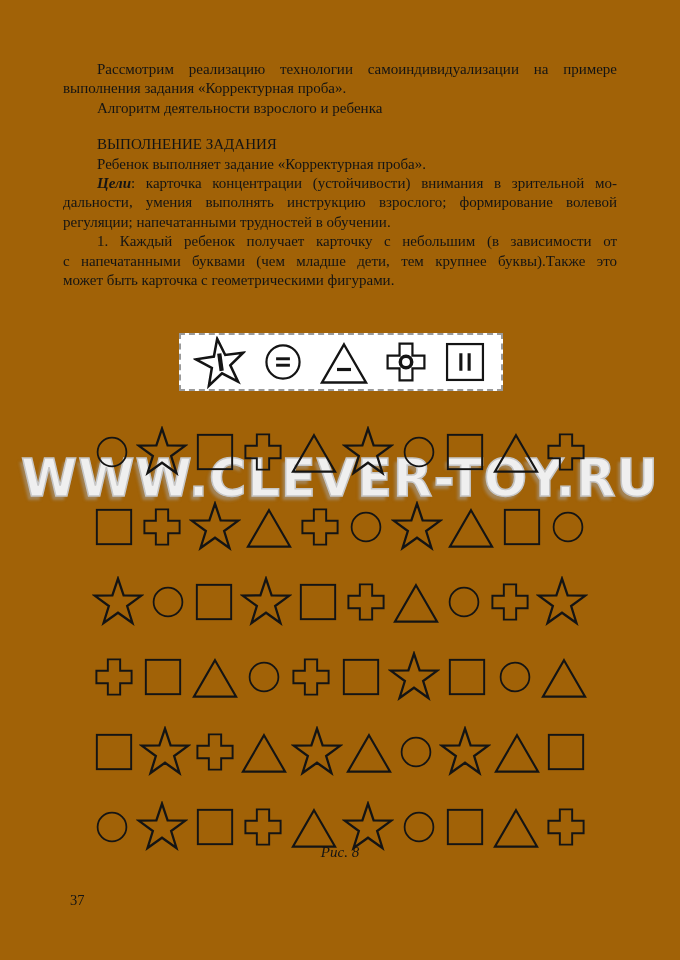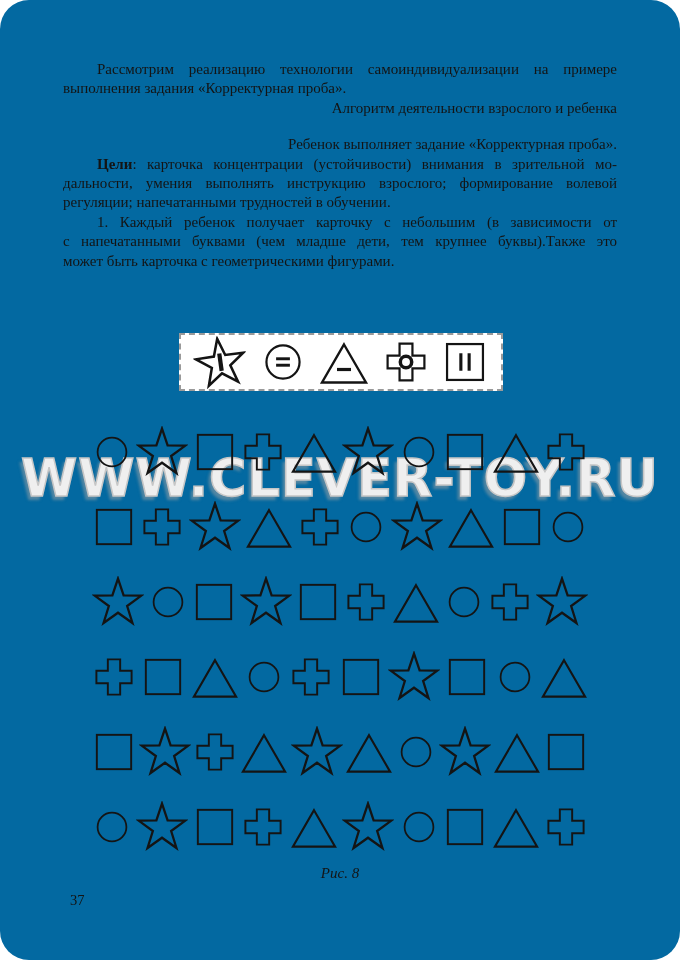--- a/index.html
+++ b/index.html
@@ -1,32 +1,32 @@
 <!DOCTYPE html>
 <html><head>
 <meta charset="utf-8">
 <style>
   html,body{margin:0;padding:0;}
   body{
     width:680px;height:960px;background:#ffffff;position:relative;overflow:hidden;
     font-family:"Liberation Serif", serif;color:#141414;
   }
-  .page{position:absolute;inset:0;background:#0369a1;border-radius:29px;}
+  .page{position:absolute;inset:0;background:#a16207;}
 
   
   .text-block{
     position:absolute;left:63px;top:60px;width:554px;
     font-size:15px;line-height:19.4px;
   }
   .line{min-height:19.4px;}
   .just{text-align:justify;text-align-last:justify;}
-  .indent{text-indent:34px;text-align:right;}
+  .indent{text-indent:34px;}
   .blank{height:17px;}
   .b{font-weight:normal;}
-  .bi{font-weight:bold;}
+  .bi{font-weight:bold;font-style:italic;}
 
   
   .legend-box{
     position:absolute;left:179px;top:333px;width:324px;height:58px;
     border:2px dashed #9a9a9a;box-sizing:border-box;
     display:flex;align-items:center;justify-content:space-evenly;
     background:#fff;z-index:2;
   }
   .legend-cell{display:flex;align-items:center;justify-content:center;}
   .legend-cell svg{display:block;}
@@ -49,37 +49,38 @@
   }
   .grid-row{
     display:flex;justify-content:space-between;align-items:center;
     height:56px;margin-bottom:19px;
   }
   .shape-cell{display:flex;align-items:center;justify-content:center;}
   .shape-cell svg{display:block;}
 
   
   .caption{
-    position:absolute;left:0;top:865px;width:680px;text-align:center;
+    position:absolute;left:0;top:844px;width:680px;text-align:center;
     font-size:15px;font-style:italic;
   }
   .page-number{
     position:absolute;left:70px;top:892px;font-size:14.5px;
   }
 </style>
 </head>
 <body>
 
 <div class="page">
 
   <div class="text-block">
     <div class="line just indent"><span>Рассмотрим реализацию технологии самоиндивидуализации на примере</span></div>
     <div class="line"><span>выполнения </span><span class="b">задания «Корректурная проба»</span><span>.</span></div>
     <div class="line indent b"><span>Алгоритм деятельности взрослого и ребенка</span></div>
     <div class="blank"></div>
+    <div class="line indent"><span>ВЫПОЛНЕНИЕ ЗАДАНИЯ</span></div>
     <div class="line indent"><span>Ребенок выполняет задание «Корректурная проба».</span></div>
     <div class="line just indent"><span class="bi">Цели</span><span>: карточка концентрации (устойчивости) внимания в зрительной мо-</span></div>
     <div class="line just"><span>дальности, умения выполнять инструкцию взрослого; формирование волевой</span></div>
     <div class="line"><span>регуляции; напечатанными трудностей в обучении.</span></div>
     <div class="line just indent"><span>1. Каждый ребенок получает карточку с небольшим (в зависимости от</span></div>
     <div class="line just"><span>с напечатанными буквами (чем младше дети, тем крупнее буквы).Также это</span></div>
     <div class="line"><span>может быть карточка с геометрическими фигурами.</span></div>
   </div>
 
   <div class="watermark">WWW.CLEVER-TOY.RU</div>

